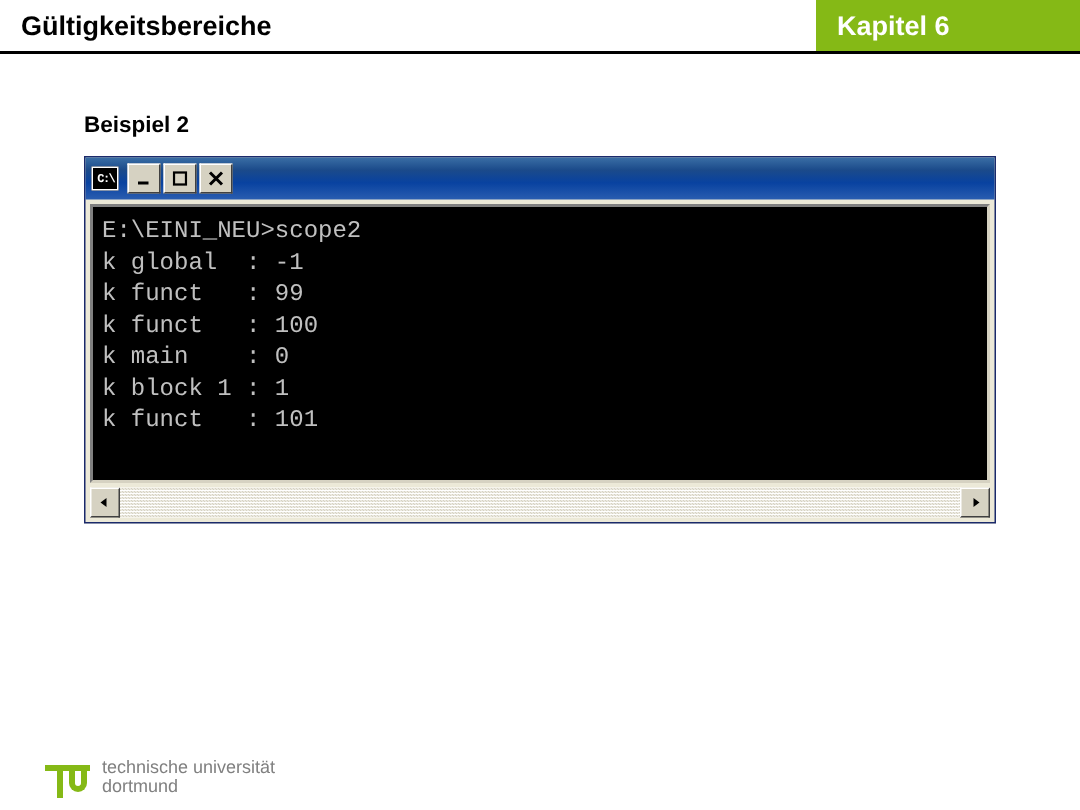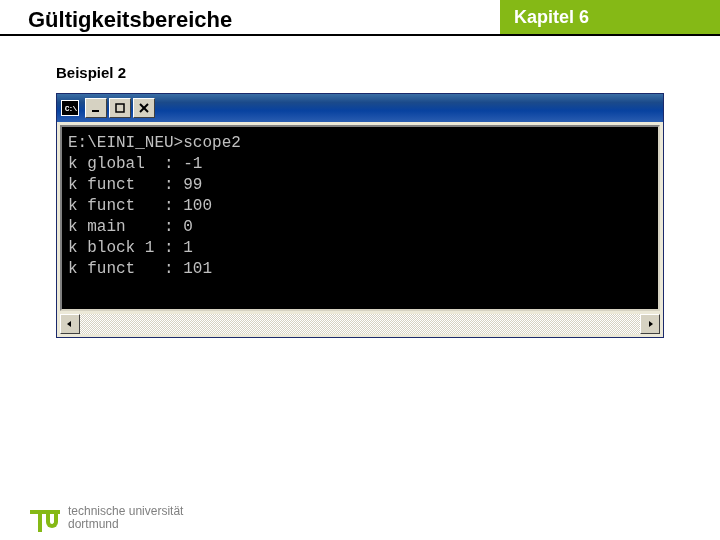--- a/index.html
+++ b/index.html
@@ -13,34 +13,35 @@
   }
   .header {
     display: flex;
     height: 36px;
     border-bottom: 2px solid #000;
   }
   .header-left {
     flex: 0 0 500px;
     background: #fff;
     color: #000;
-    font-size: 22px;
-    font-weight: bold;
-    padding: 7px 28px;
+    font-size: 18px;
+    font-weight: bold;
+    padding: 7px 14px;
   }
   .header-right {
     flex: 1;
     background: #85b916;
     color: #fff;
     font-size: 18px;
     font-weight: bold;
     padding: 7px 14px;
+    margin-left: 44px;
   }
   .content {
-    padding: 28px 56px 10px 56px;
+    padding: 39px 56px 10px 56px;
   }
   .subtitle {
     font-size: 15px;
     font-weight: bold;
     color: #000;
     margin-bottom: 12px;
   }
   
   .win {
     width: 608px;

